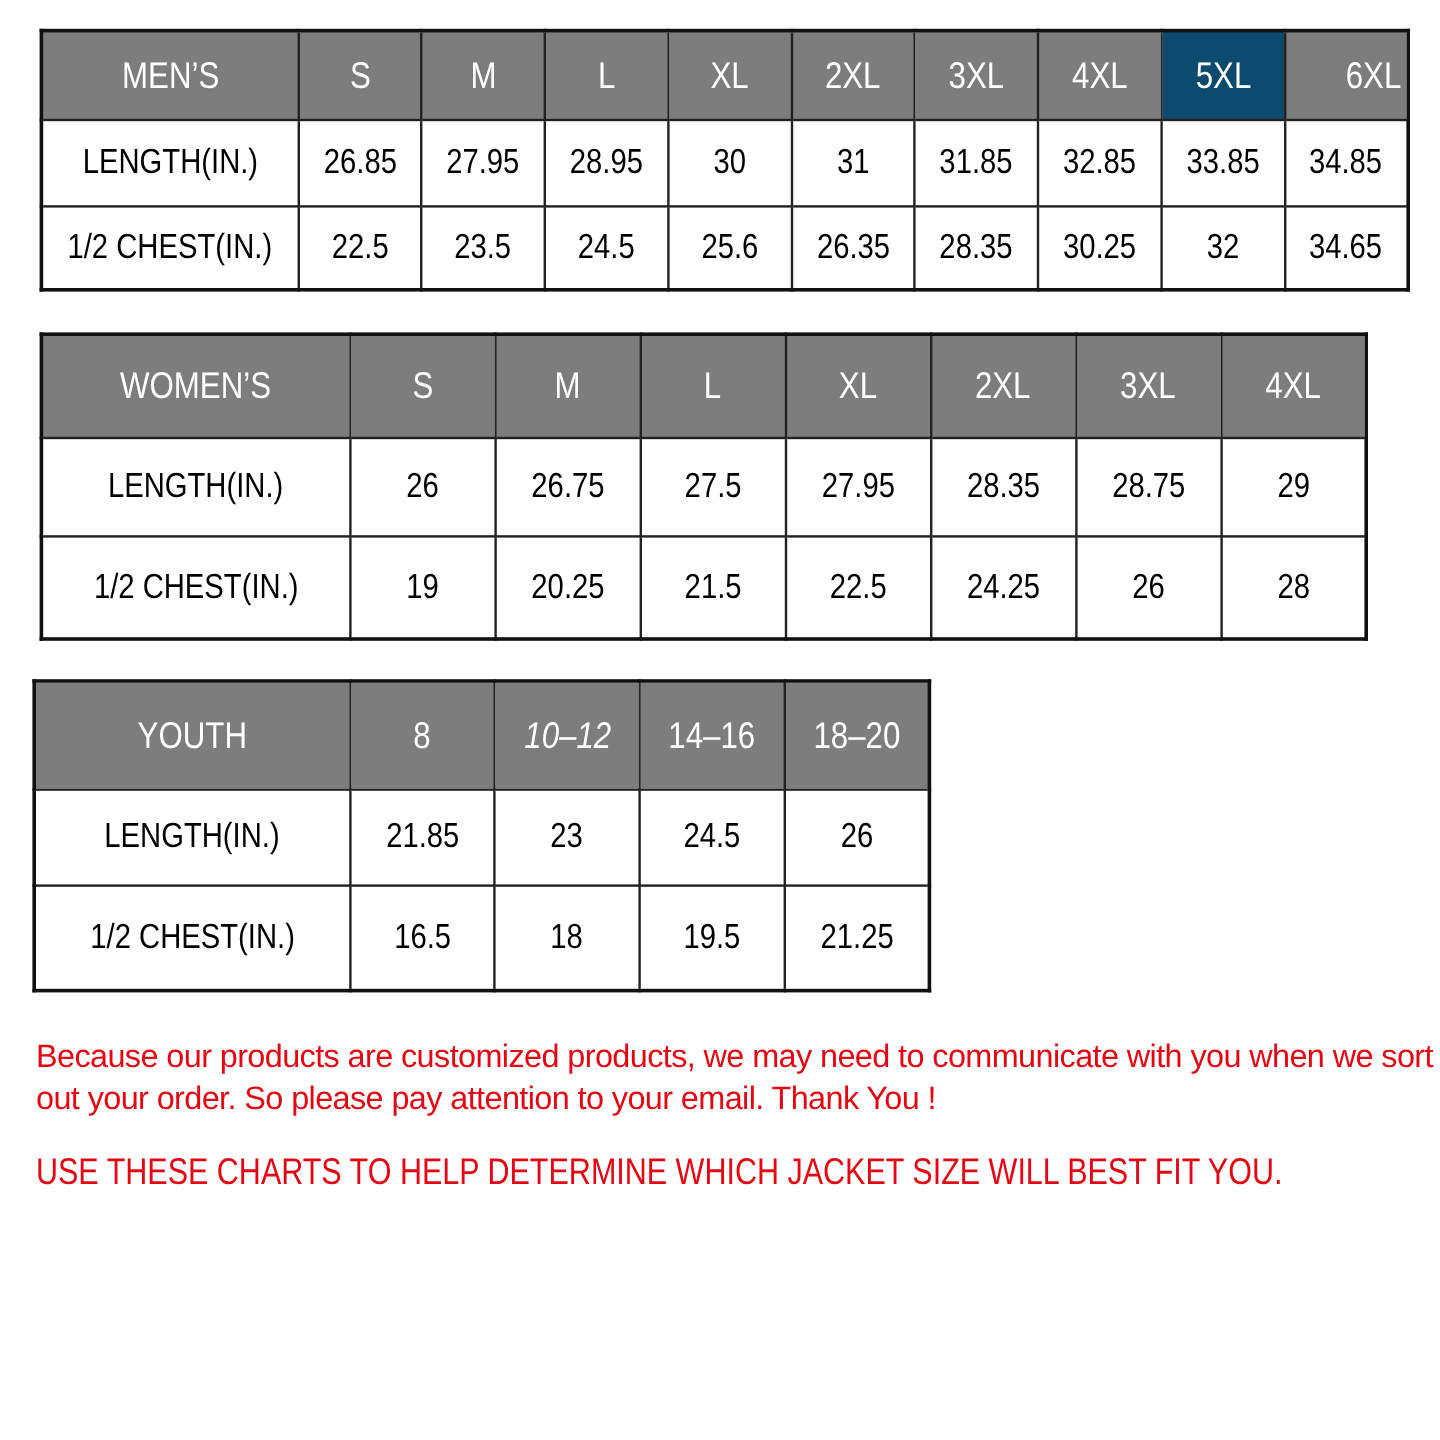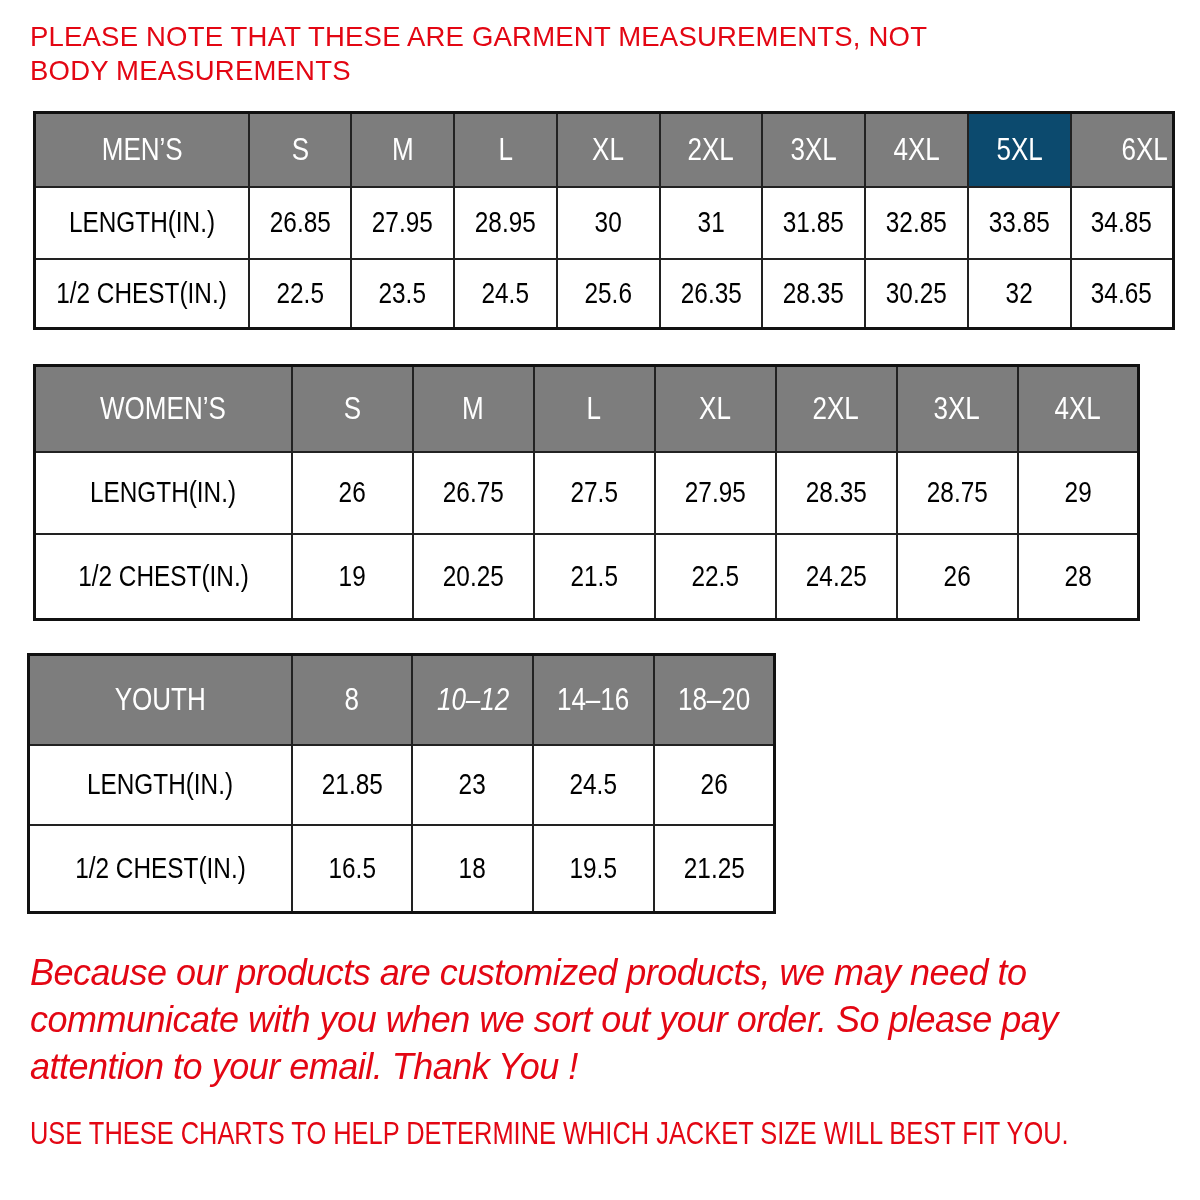--- a/index.html
+++ b/index.html
@@ -73,46 +73,44 @@
     transform-origin: center;
     white-space: nowrap;
   }
   table.size-table thead .cnd { font-size: 31px; }
   table.size-table tbody .cnd { font-size: 29px; color: #000; }
 
   
   .footer-note {
     margin: 36px 0 0 30px;
     width: 1170px;
-    font-size: 36px;
+    font-size: 27px;
     line-height: 1.3;
     letter-spacing: -0.5px;
     font-weight: 400;
-    font-style: italic;
   }
   .footer-instr {
     margin: 26px 0 0 30px;
     height: 40px;
     font-size: 0;
   }
   .instr-cnd {
     display: inline-block;
     font-size: 31px;
     white-space: nowrap;
     transform: scaleX(0.82);
     transform-origin: left center;
   }
 </style>
 </head>
 <body>
 
 <div class="page">
 
 
-  <p class="note" style="color: rgb(227, 6, 19);">PLEASE NOTE THAT THESE ARE GARMENT MEASUREMENTS, NOT BODY MEASUREMENTS</p>
 
   <div class="tbl-wrap0">
       <table class="size-table" style="width: 1139px;">
         <colgroup>
           <col style="width: 214px;">
           <col style="width: 102.778px;">
           <col style="width: 102.778px;">
           <col style="width: 102.778px;">
           <col style="width: 102.778px;">
           <col style="width: 102.778px;">

